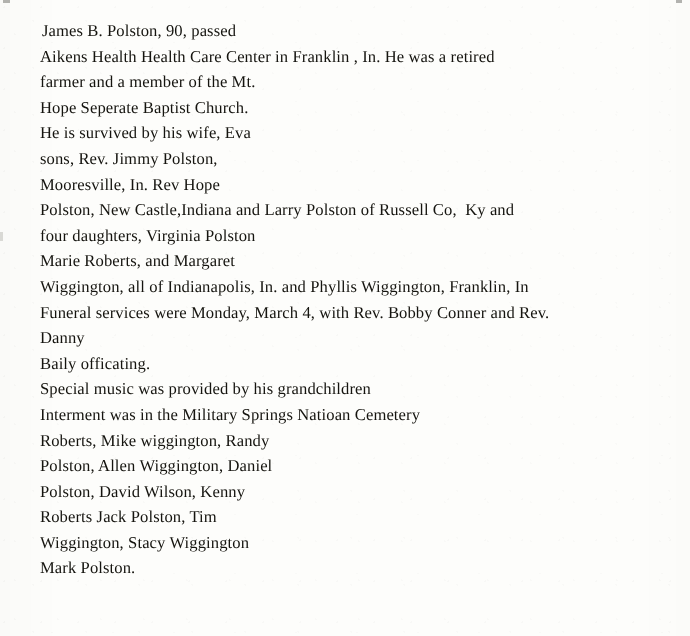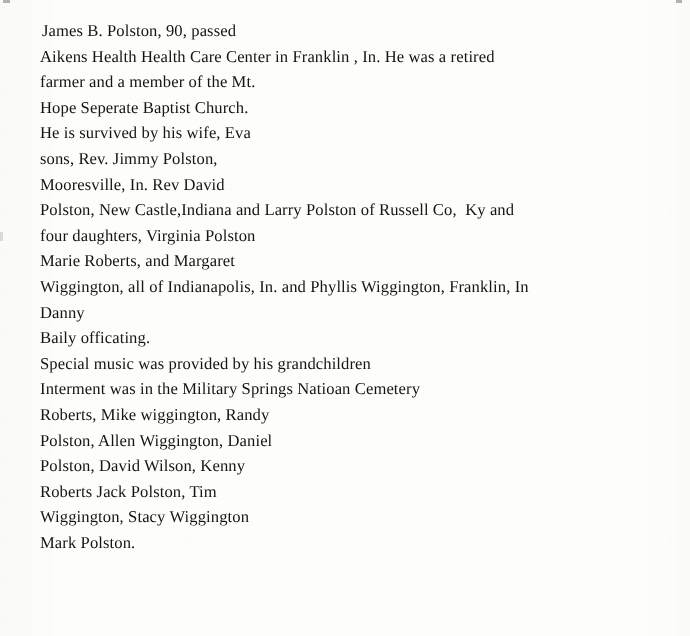--- a/index.html
+++ b/index.html
@@ -71,25 +71,26 @@
   <div class="edge-mark" style="left:676px; top:0px; width:6px; height:3px;"></div>
   <div class="edge-mark" style="left:0px; top:232px; width:3px; height:9px; opacity:0.35;"></div>
 
   <div id="clipping">
     <div class="line">James B. Polston, 90, passed</div>
     <div class="line">Aikens Health Health Care Center in Franklin , In. He was a retired</div>
     <div class="line">farmer and a member of the Mt.</div>
     <div class="line">Hope Seperate Baptist Church.</div>
     <div class="line">He is survived by his wife, Eva</div>
     <div class="line">sons, Rev. Jimmy Polston,</div>
-    <div class="line">Mooresville, In. Rev David</div>
+    <div class="line">Mooresville, In. Rev Hope</div>
     <div class="line">Polston, New Castle,Indiana and Larry Polston of Russell Co,  Ky and</div>
     <div class="line">four daughters, Virginia Polston</div>
     <div class="line">Marie Roberts, and Margaret</div>
     <div class="line">Wiggington, all of Indianapolis, In. and Phyllis Wiggington, Franklin, In</div>
+    <div class="line">Funeral services were Monday, March 4, with Rev. Bobby Conner and Rev.</div>
     <div class="line">Danny</div>
     <div class="line">Baily officating.</div>
     <div class="line">Special music was provided by his grandchildren</div>
     <div class="line">Interment was in the Military Springs Natioan Cemetery</div>
     <div class="line">Roberts, Mike wiggington, Randy</div>
     <div class="line">Polston, Allen Wiggington, Daniel</div>
     <div class="line">Polston, David Wilson, Kenny</div>
     <div class="line">Roberts Jack Polston, Tim</div>
     <div class="line">Wiggington, Stacy Wiggington</div>
     <div class="line">Mark Polston.</div>

